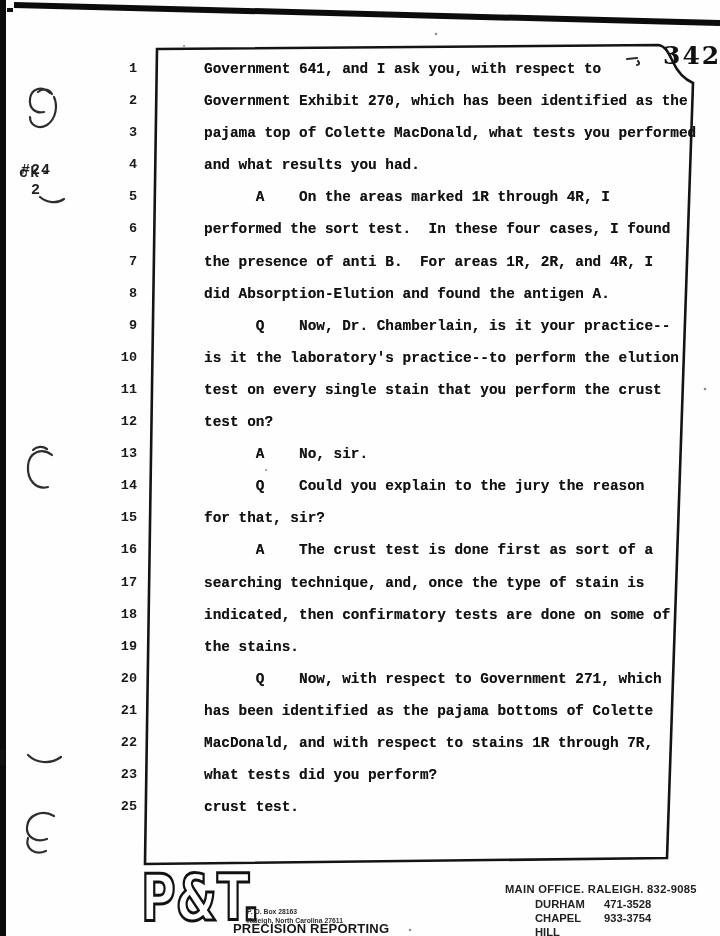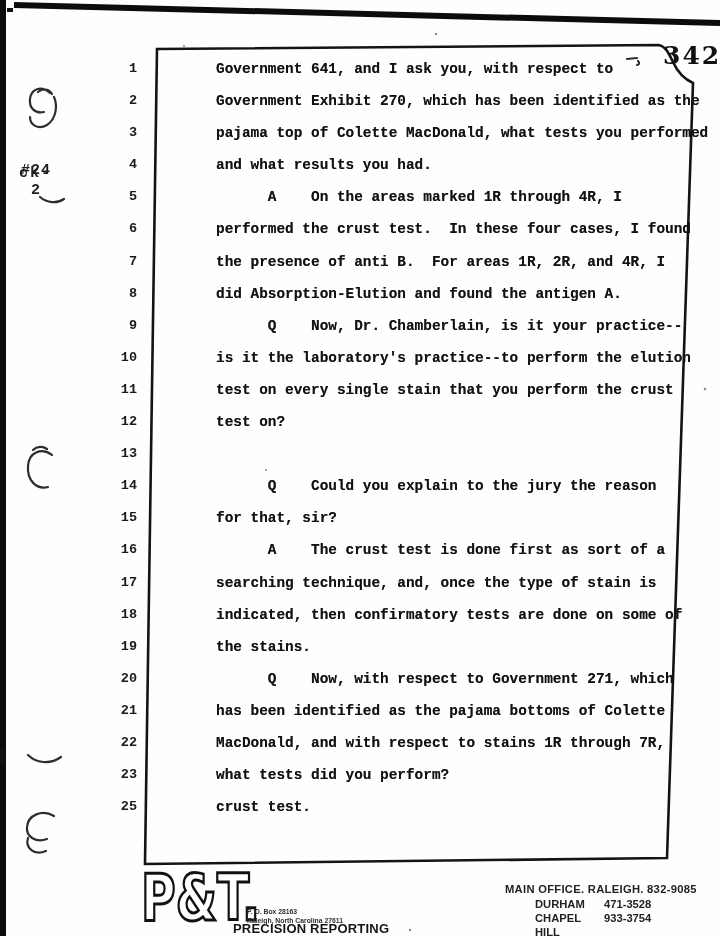--- a/index.html
+++ b/index.html
@@ -12,21 +12,21 @@
   .mnote{position:absolute;z-index:2;font-family:"Liberation Mono",monospace;
          font-weight:700;font-size:15px;color:#1f1f1f;}
   .mnote-1{left:21px;top:162px;letter-spacing:1px;}
   .mnote-2{left:19px;top:165px;letter-spacing:2px;}
   .mnote-3{left:31px;top:182px;}
   .lines{position:absolute;left:0;top:53px;width:720px;z-index:2;}
   .row{position:relative;height:32.1px;}
   .num{position:absolute;left:0;top:0;width:137px;text-align:right;
        font-family:"Liberation Mono",monospace;font-weight:700;font-size:13.5px;
        line-height:32.1px;color:#1a1a1a;}
-  .txt{position:absolute;left:216px;top:0;white-space:pre;
+  .txt{position:absolute;left:204px;top:0;white-space:pre;
        font-family:"Liberation Mono",monospace;font-weight:700;font-size:14.4px;
        line-height:32.1px;color:#121212;text-shadow:0 0 .3px rgba(0,0,0,.55);}
   .footer{position:absolute;left:0;top:866px;width:704px;height:70px;z-index:2;
           font-family:"Liberation Sans",sans-serif;color:#151515;}
   .logo{position:absolute;left:138px;top:3px;overflow:visible;}
   .company{position:absolute;left:233px;top:9px;font-weight:bold;font-size:13px;
            line-height:14.5px;letter-spacing:.2px;margin-top:47px;}
   .pobox{position:absolute;left:247px;top:41px;font-weight:bold;font-size:6.8px;
          line-height:9px;color:#2e2e2e;}
   .contacts{position:absolute;left:497px;top:17px;font-size:11.2px;font-weight:600;
@@ -92,21 +92,21 @@
       <div class="row">
         <span class="num">4</span>
         <span class="txt">and what results you had.</span>
       </div>
       <div class="row">
         <span class="num">5</span>
         <span class="txt">      A    On the areas marked 1R through 4R, I</span>
       </div>
       <div class="row">
         <span class="num">6</span>
-        <span class="txt">performed the crust test.  In these four cases, I found</span>
+        <span class="txt">performed the sort test.  In these four cases, I found</span>
       </div>
       <div class="row">
         <span class="num">7</span>
         <span class="txt">the presence of anti B.  For areas 1R, 2R, and 4R, I</span>
       </div>
       <div class="row">
         <span class="num">8</span>
         <span class="txt">did Absorption-Elution and found the antigen A.</span>
       </div>
       <div class="row">
@@ -120,20 +120,21 @@
       <div class="row">
         <span class="num">11</span>
         <span class="txt">test on every single stain that you perform the crust</span>
       </div>
       <div class="row">
         <span class="num">12</span>
         <span class="txt">test on?</span>
       </div>
       <div class="row">
         <span class="num">13</span>
+        <span class="txt">      A    No, sir.</span>
       </div>
       <div class="row">
         <span class="num">14</span>
         <span class="txt">      Q    Could you explain to the jury the reason</span>
       </div>
       <div class="row">
         <span class="num">15</span>
         <span class="txt">for that, sir?</span>
       </div>
       <div class="row">

